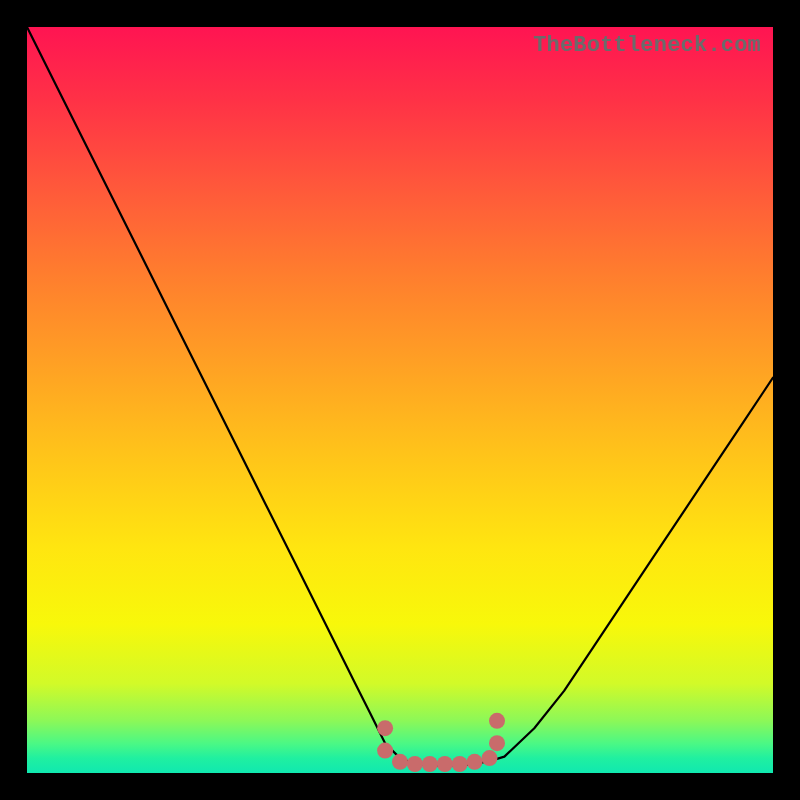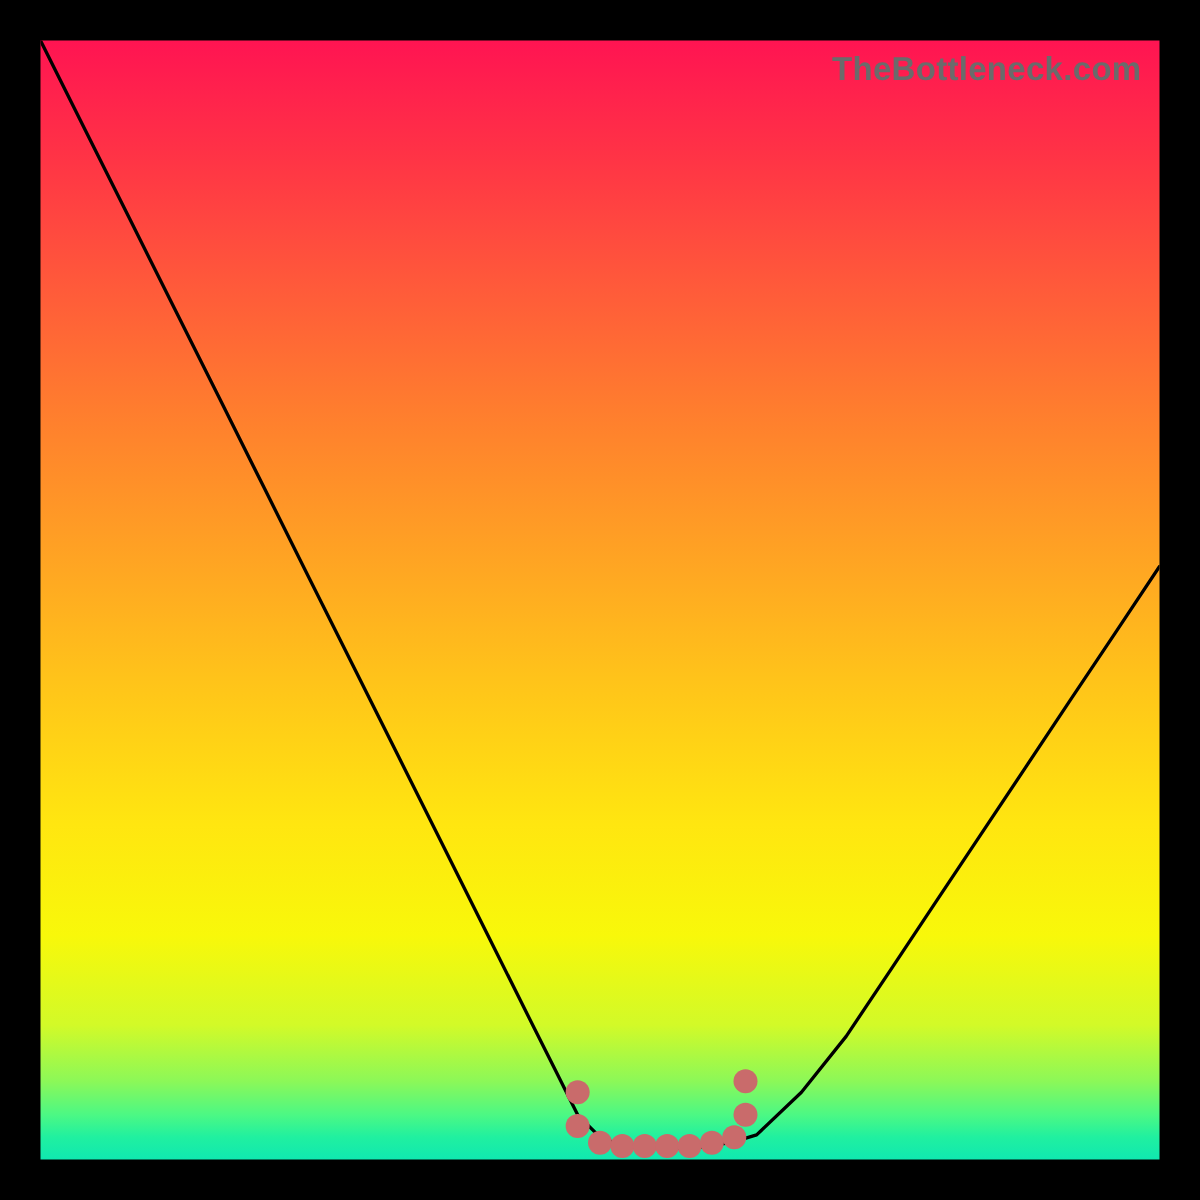--- a/index.html
+++ b/index.html
@@ -33,20 +33,21 @@
       #ffa024 45%,
       #ffc31a 57%,
       #ffe610 70%,
       #f8f80a 80%,
       #d2fa28 88%,
       #8cf858 93%,
       #4cf884 96%,
       #20f0a0 98%,
       #10e8b0 100%
     );
+    font-family: Liberation Mono, monospace;
   }
   .watermark {
     position: absolute;
     top: 6px;
     right: 12px;
     font-size: 22px;
     font-weight: 600;
     color: #6b6b6b;
     letter-spacing: 0.2px;
     user-select: none;

